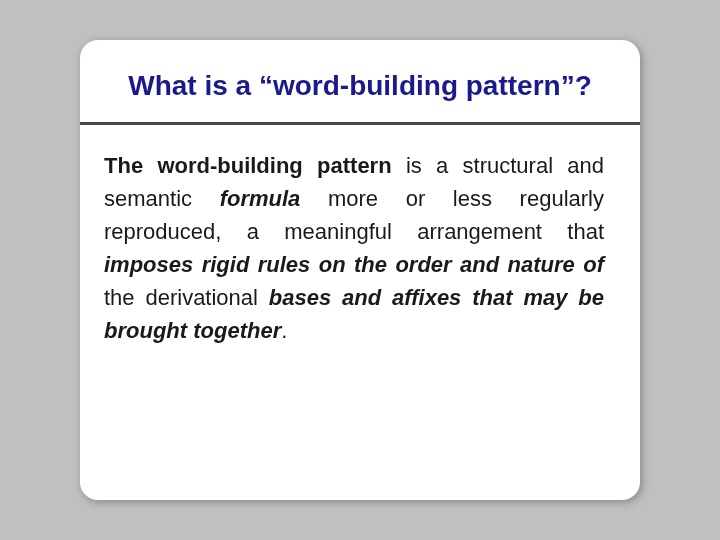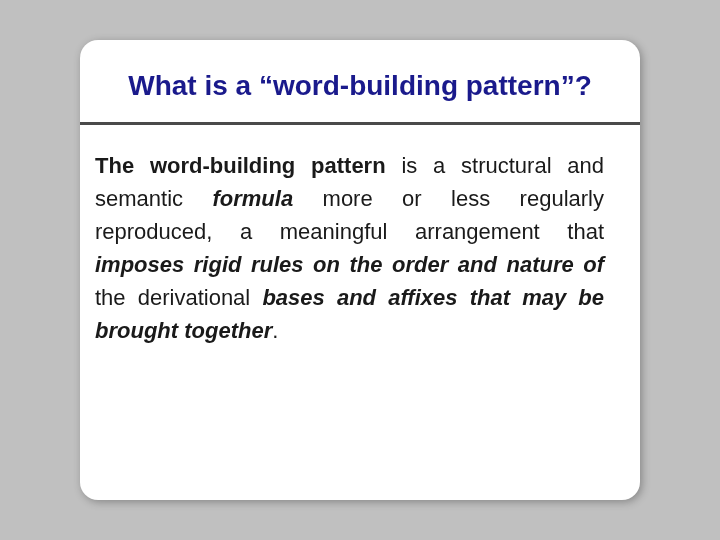--- a/index.html
+++ b/index.html
@@ -37,21 +37,21 @@
     }
 
     .card-title {
       font-size: 28px;
       font-weight: bold;
       color: #1a1a8c;
       line-height: 1.3;
     }
 
     .card-body {
-      padding: 24px 36px 28px 15px;
+      padding: 24px 36px 28px 24px;
       flex: 1;
     }
 
     .card-text {
       font-size: 22px;
       line-height: 1.5;
       color: #1a1a1a;
       text-align: justify;
     }
 

